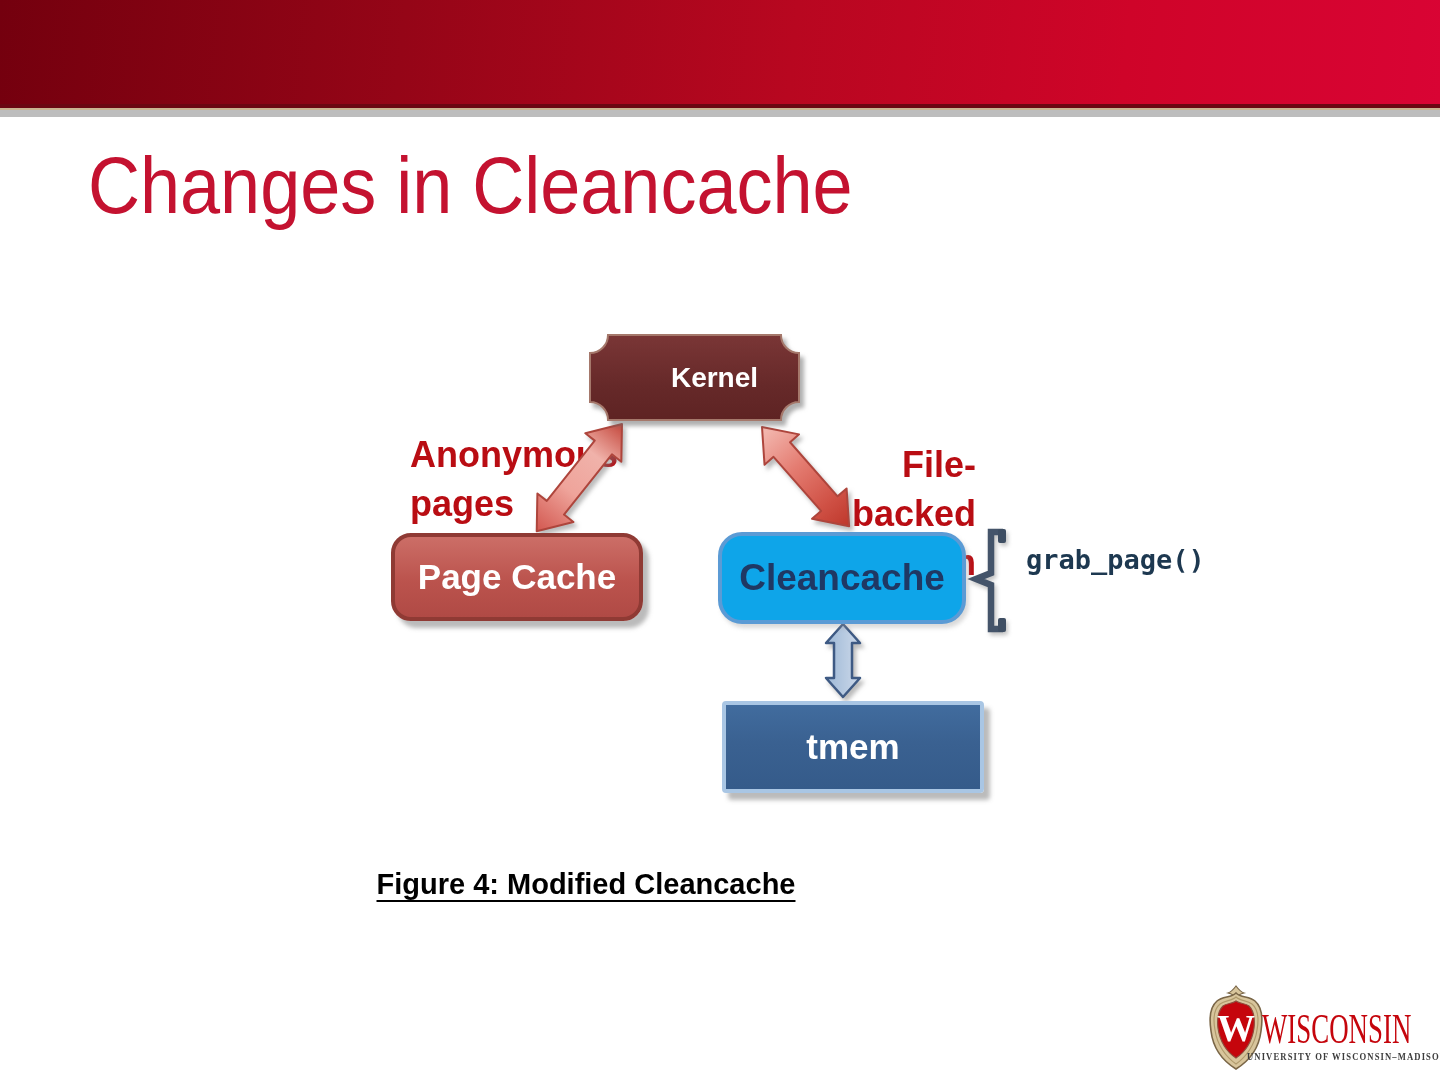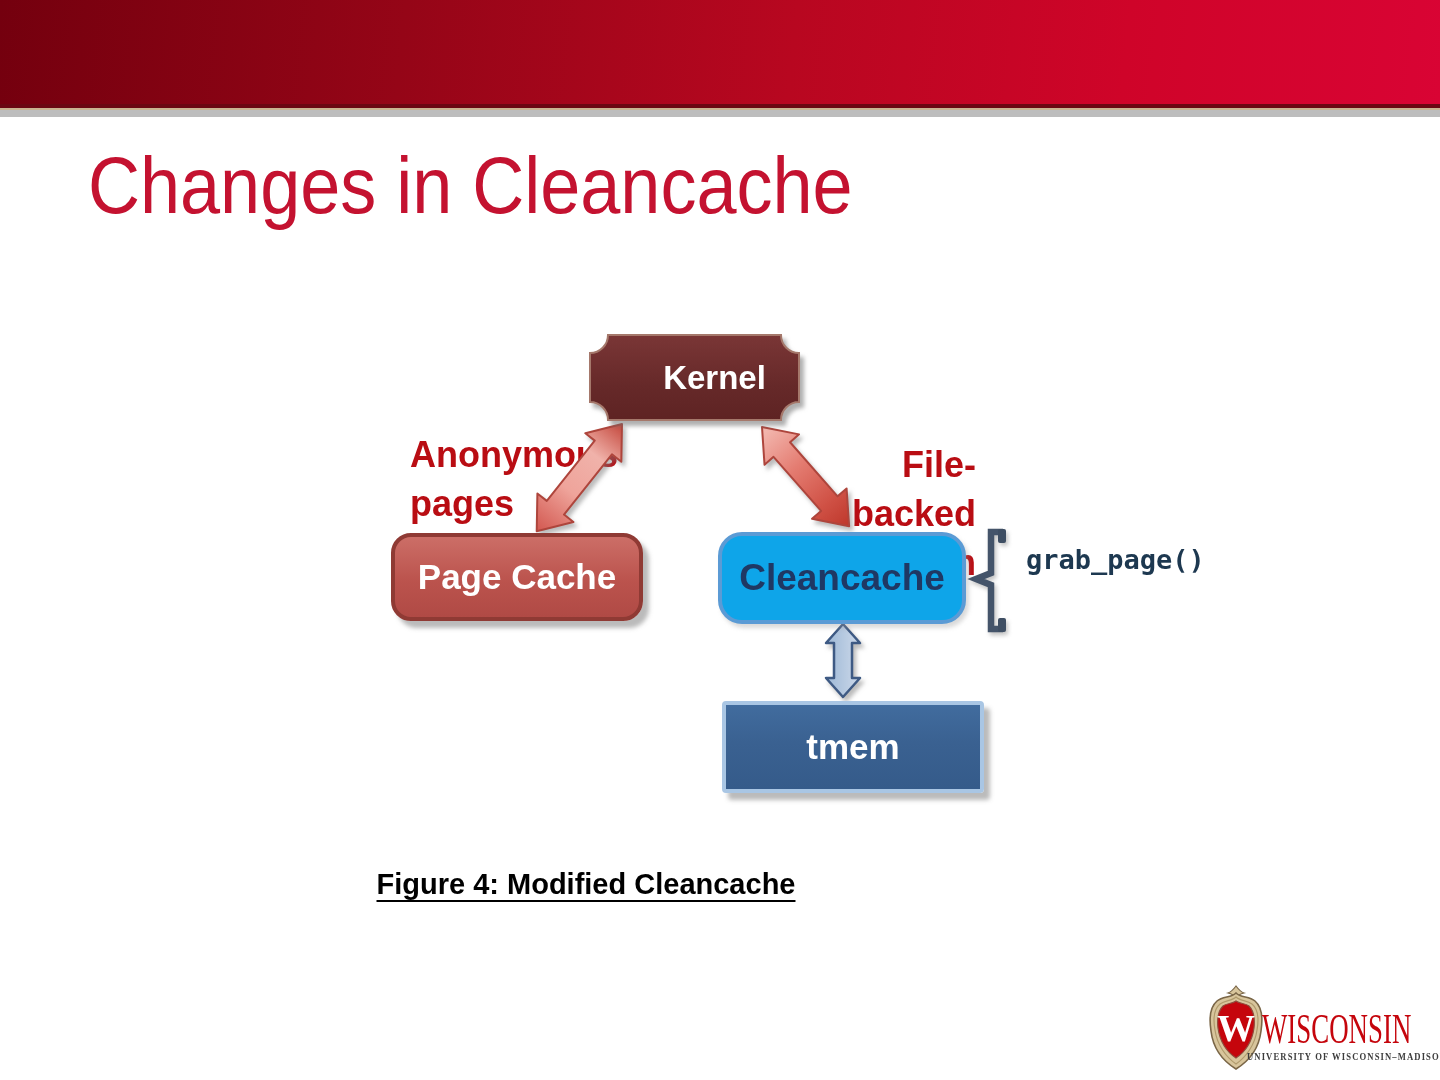--- a/index.html
+++ b/index.html
@@ -37,21 +37,21 @@
     font-family:"Liberation Serif", serif;font-size:10px;font-weight:700;
     letter-spacing:1.3px;color:#3c3c3c;transform:scaleX(.86);transform-origin:left top;white-space:nowrap;
   }
   .crest{position:absolute;left:1204px;top:985px;}
   
   .node{
     position:absolute;display:flex;align-items:center;justify-content:center;
     font-weight:700;box-sizing:border-box;
   }
   .kernel-label{
-    left:590px;top:335px;width:249px;height:85px;color:#ffffff;font-size:33px;z-index:3;
+    left:590px;top:335px;width:249px;height:85px;color:#ffffff;font-size:28px;z-index:3;
   }
   .kernel-svg{position:absolute;left:585px;top:330px;z-index:2;
     filter:drop-shadow(4px 5px 2px rgba(110,110,110,.55));}
   .page-cache{
     left:391px;top:533px;width:252px;height:88px;border-radius:20px;
     border:4px solid #8f3a34;color:#fff;font-size:35px;
     background:linear-gradient(180deg,#cc6e67 0%,#bb534d 55%,#b04a45 100%);
     box-shadow:6px 7px 4px rgba(120,120,120,.5);z-index:2;
   }
   .cleancache{

